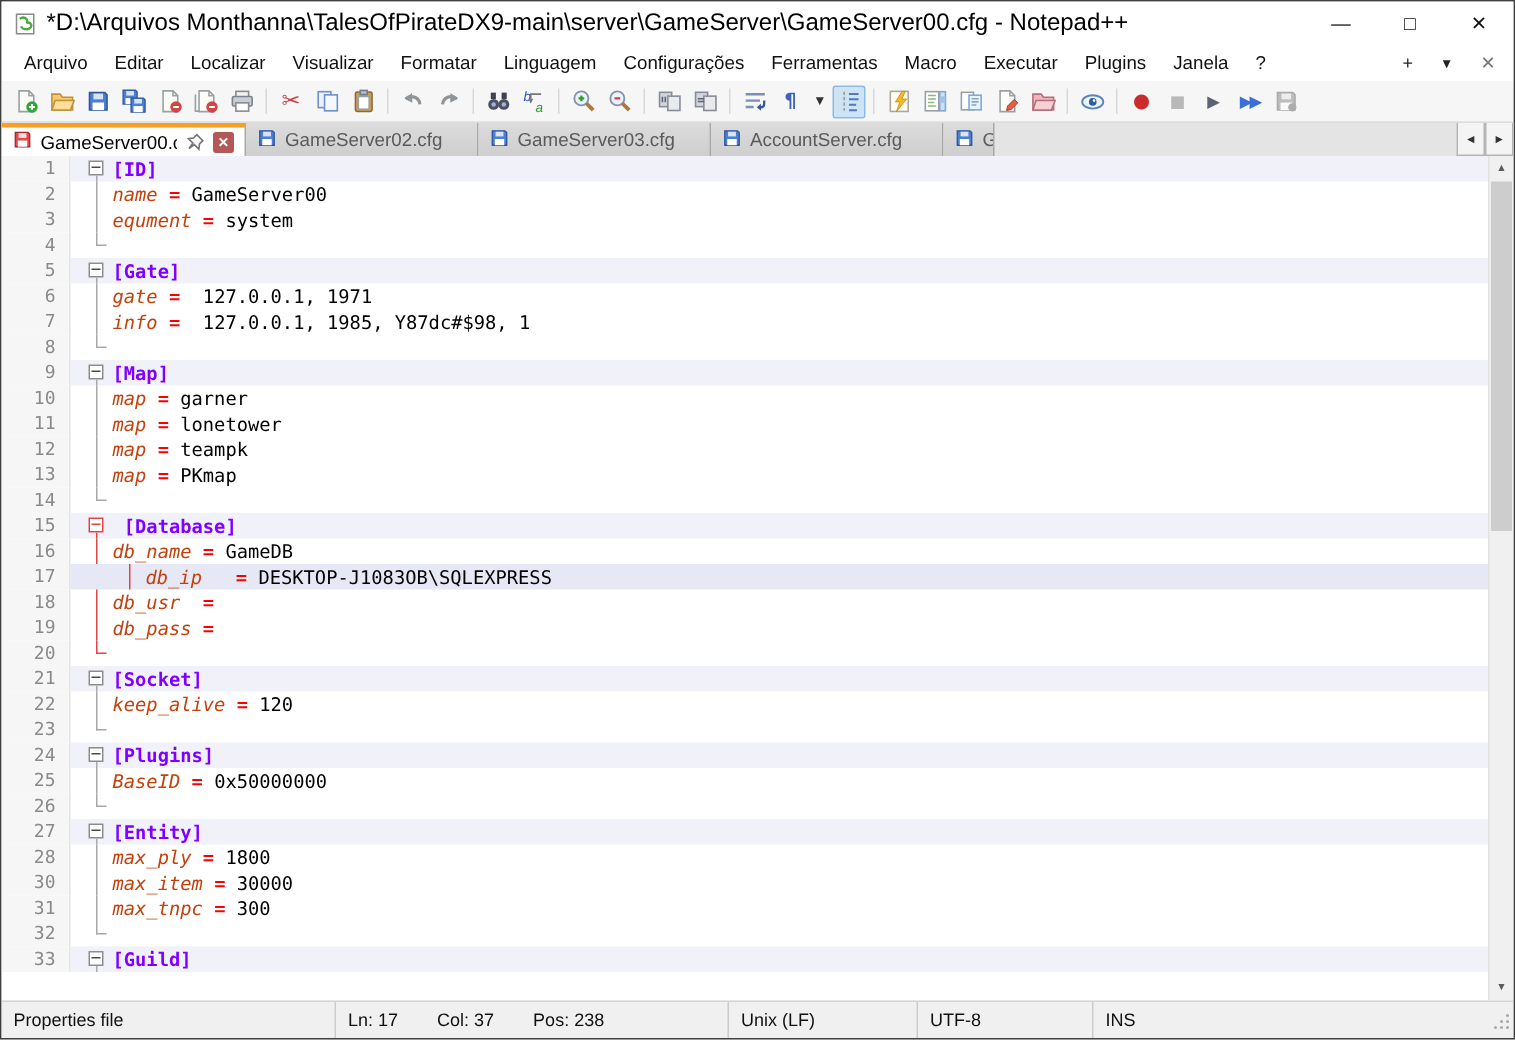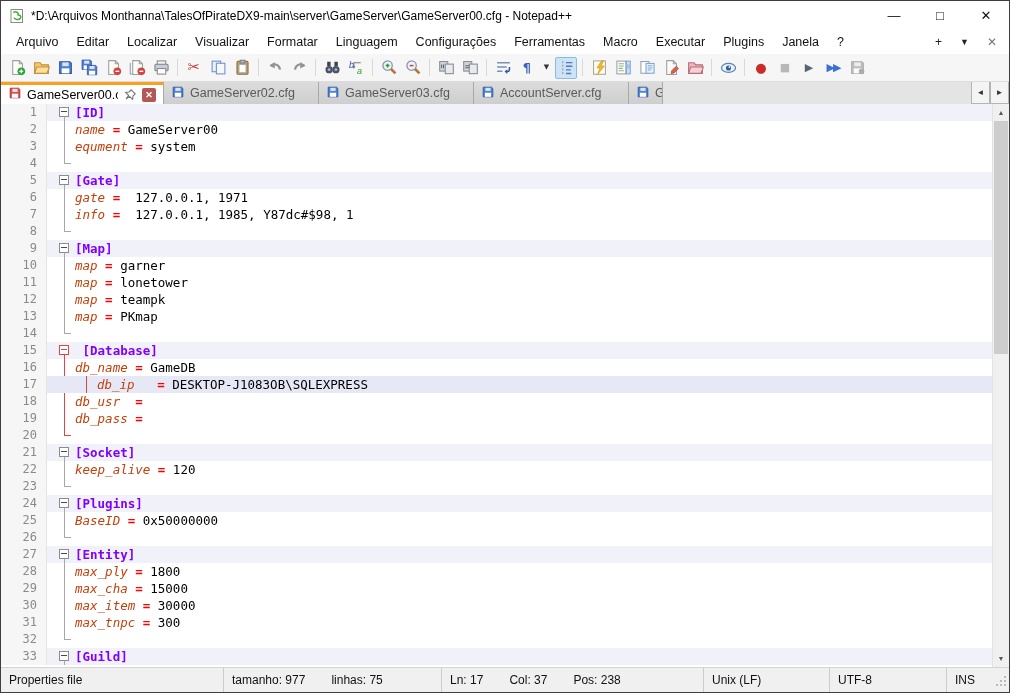--- a/index.html
+++ b/index.html
@@ -3,21 +3,21 @@
 <meta charset="utf-8">
 <style>
   html,body{margin:0;padding:0;background:#888;}
   *{box-sizing:border-box;}
   .window{width:1010px;height:693px;border:1px solid #3f3f3f;background:#fff;display:flex;flex-direction:column;font-family:"Liberation Sans",sans-serif;overflow:hidden;}
 
   
   .titlebar{flex:0 0 29px;display:flex;align-items:center;background:#fff;}
   .app-icon{width:16px;height:16px;margin:0 6px 0 8px;flex:0 0 auto;}
   .app-icon svg{width:16px;height:16px;display:block;}
-  .title-text{font-size:12px;color:#000;white-space:nowrap;overflow:hidden;}
+  .title-text{font-size:16px;color:#000;white-space:nowrap;overflow:hidden;}
   .win-controls{margin-left:auto;display:flex;height:100%;}
   .win-btn{width:46px;display:flex;align-items:center;justify-content:center;font-size:13px;color:#111;cursor:default;}
 
   
   .menubar{flex:0 0 24px;display:flex;align-items:center;background:#fff;padding-left:6px;font-size:12.5px;color:#111;}
   .menu-item{padding:3px 9px;white-space:nowrap;}
   .menu-right{margin-left:auto;display:flex;align-items:center;padding-right:12px;}
   .menu-right span{margin-left:18px;font-size:12px;color:#222;}
 
   
@@ -695,30 +695,20 @@
           <div class="ln-num" data-name="line-number">28</div>
           <div class="line-body">
             <div class="bm" data-name="bookmark-margin"></div>
             <div class="fold" data-name="fold-margin">
               <div class="vfull"></div>
             </div>
             <div class="txt" data-name="code-text"><span class="tk-key">max_ply</span><span class="tk-pl"> </span><span class="tk-eq">=</span><span class="tk-pl"> </span><span class="tk-val">1800</span></div>
           </div>
         </div>
         <div class="code-line" data-name="code-line">
-          <div class="ln-num" data-name="line-number">29</div>
-          <div class="line-body">
-            <div class="bm" data-name="bookmark-margin"></div>
-            <div class="fold" data-name="fold-margin">
-              <div class="vfull"></div>
-            </div>
-            <div class="txt" data-name="code-text"><span class="tk-key">max_cha</span><span class="tk-pl"> </span><span class="tk-eq">=</span><span class="tk-pl"> </span><span class="tk-val">15000</span></div>
-          </div>
-        </div>
-        <div class="code-line" data-name="code-line">
           <div class="ln-num" data-name="line-number">30</div>
           <div class="line-body">
             <div class="bm" data-name="bookmark-margin"></div>
             <div class="fold" data-name="fold-margin">
               <div class="vfull"></div>
             </div>
             <div class="txt" data-name="code-text"><span class="tk-key">max_item</span><span class="tk-pl"> </span><span class="tk-eq">=</span><span class="tk-pl"> </span><span class="tk-val">30000</span></div>
           </div>
         </div>
         <div class="code-line" data-name="code-line">
@@ -758,24 +748,20 @@
       <div class="varrow" data-name="scroll-up-arrow-icon">▲</div>
       <div class="vtrack" data-name="scrollbar-track">
         <div class="vthumb" data-name="scrollbar-thumb"></div>
       </div>
       <div class="varrow" data-name="scroll-down-arrow-icon">▼</div>
     </div>
   </div>
 
   <div class="statusbar" data-name="status-bar">
     <div class="sb sb-doc" data-name="status-doc-type">Properties file</div>
-    <div class="sb sb-size" data-name="status-doc-size">
-      <span data-name="status-size-label">tamanho: 977</span>
-      <span class="g2" data-name="status-lines-label">linhas: 75</span>
-    </div>
     <div class="sb sb-caret" data-name="status-caret-position">
       <span data-name="status-line-label">Ln: 17</span>
       <span class="g2" data-name="status-col-label">Col: 37</span>
       <span class="g2" data-name="status-pos-label">Pos: 238</span>
     </div>
     <div class="sb sb-eol" data-name="status-eol-format">Unix (LF)</div>
     <div class="sb sb-enc" data-name="status-encoding">UTF-8</div>
     <div class="sb sb-ins" data-name="status-insert-mode">
       <span data-name="status-ins-label">INS</span>
       <span class="grip" data-name="resize-grip">

